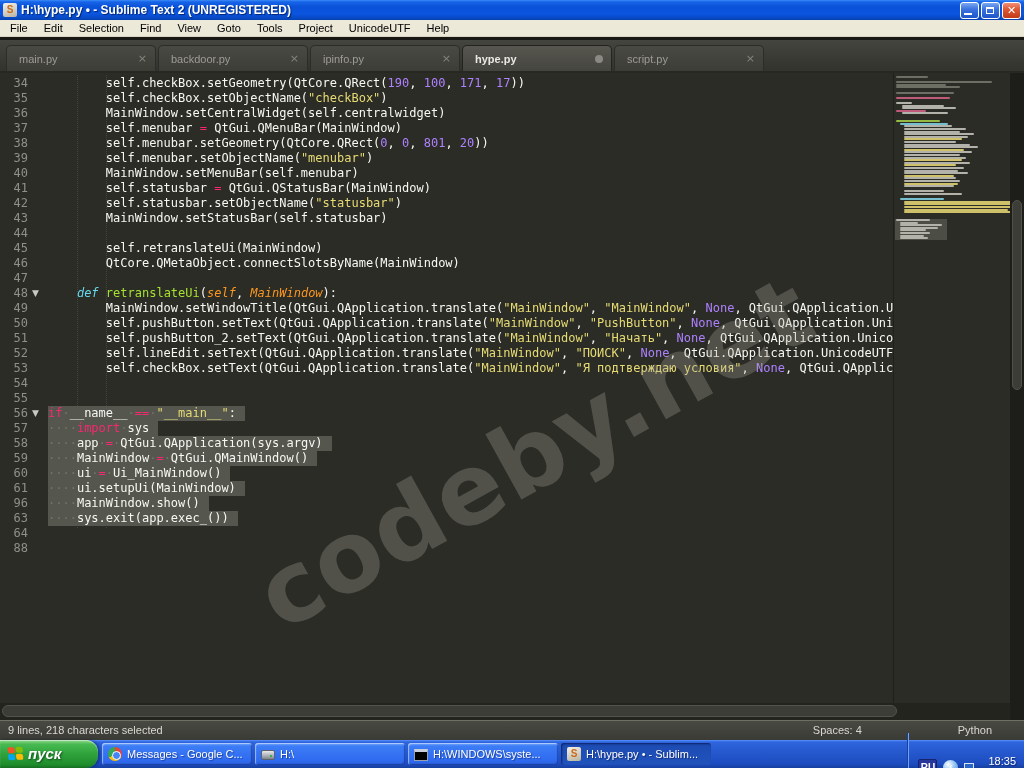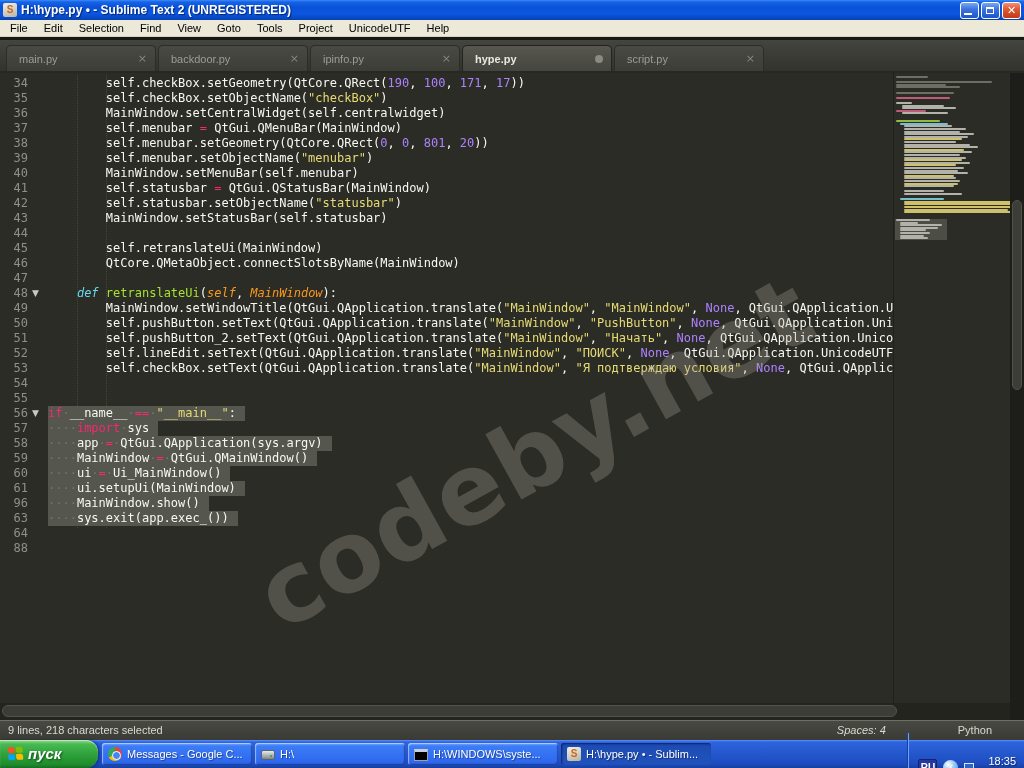--- a/index.html
+++ b/index.html
@@ -73,23 +73,23 @@
   .vscroll { position:absolute; right:0; top:73px; width:14px; height:647px; background:#1d1e19; }
   .vthumb { position:absolute; left:2px; top:127px; width:10px; height:190px; border-radius:5px;
     background:#3c3d37; border:1px solid #50514b; }
   .hscroll { position:absolute; left:0; top:703px; width:1010px; height:17px; background:#23241e; }
   .hthumb { position:absolute; left:2px; top:2px; width:895px; height:12px; border-radius:6px;
     background:#3c3d37; border:1px solid #52534d; }
 
   
   .statusbar { position:absolute; left:0; top:720px; width:1024px; height:20px;
     background:linear-gradient(180deg,#484942 0%,#3a3b34 100%); border-top:1px solid #6e6f65;
-    display:flex; align-items:center; font:11px/19px "Liberation Sans",sans-serif; color:#d9d9d1; }
+    display:flex; align-items:center; font:11px/19px "Liberation Sans",sans-serif; color:#d9d9d1;gap:24px; }
   .statusbar .s-left { flex:1; padding-left:8px; }
-  .statusbar .s-spaces { margin-right:72px;font-style:italic; }
+  .statusbar .s-spaces { margin-right:72px; }
   .statusbar .s-syntax { margin-right:32px; }
 
   
   .taskbar { position:absolute; left:0; top:740px; width:1024px; height:28px;
     background:linear-gradient(180deg,#5a93ff 0%,#2e64dd 7%,#2558cd 45%,#1d4cc0 85%,#16409f 100%);
     display:flex; align-items:center; }
   .startbtn { width:98px; height:28px; border-radius:0 12px 12px 0;
     background:linear-gradient(180deg,#8ed789 0%,#47b951 16%,#2fa23c 50%,#1f8c2c 88%,#156e20 100%);
     box-shadow:inset 0 1px 1px rgba(255,255,255,.5), 2px 0 3px rgba(0,10,60,.4);
     display:flex; align-items:center; gap:5px; padding-left:8px; }

